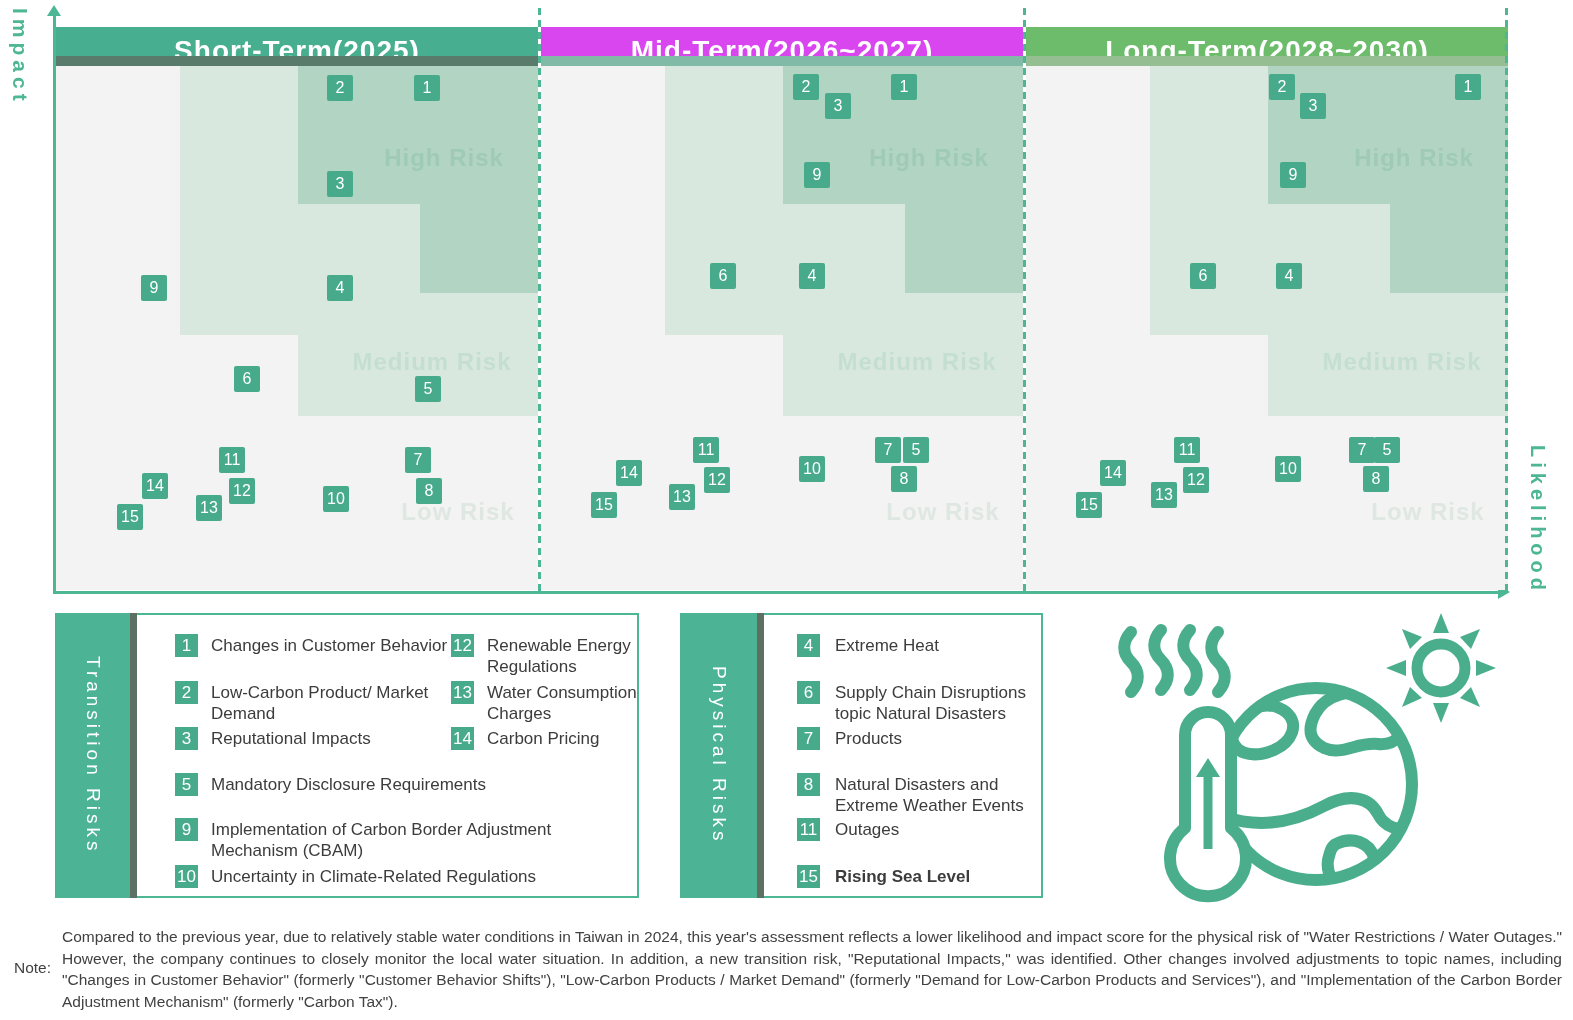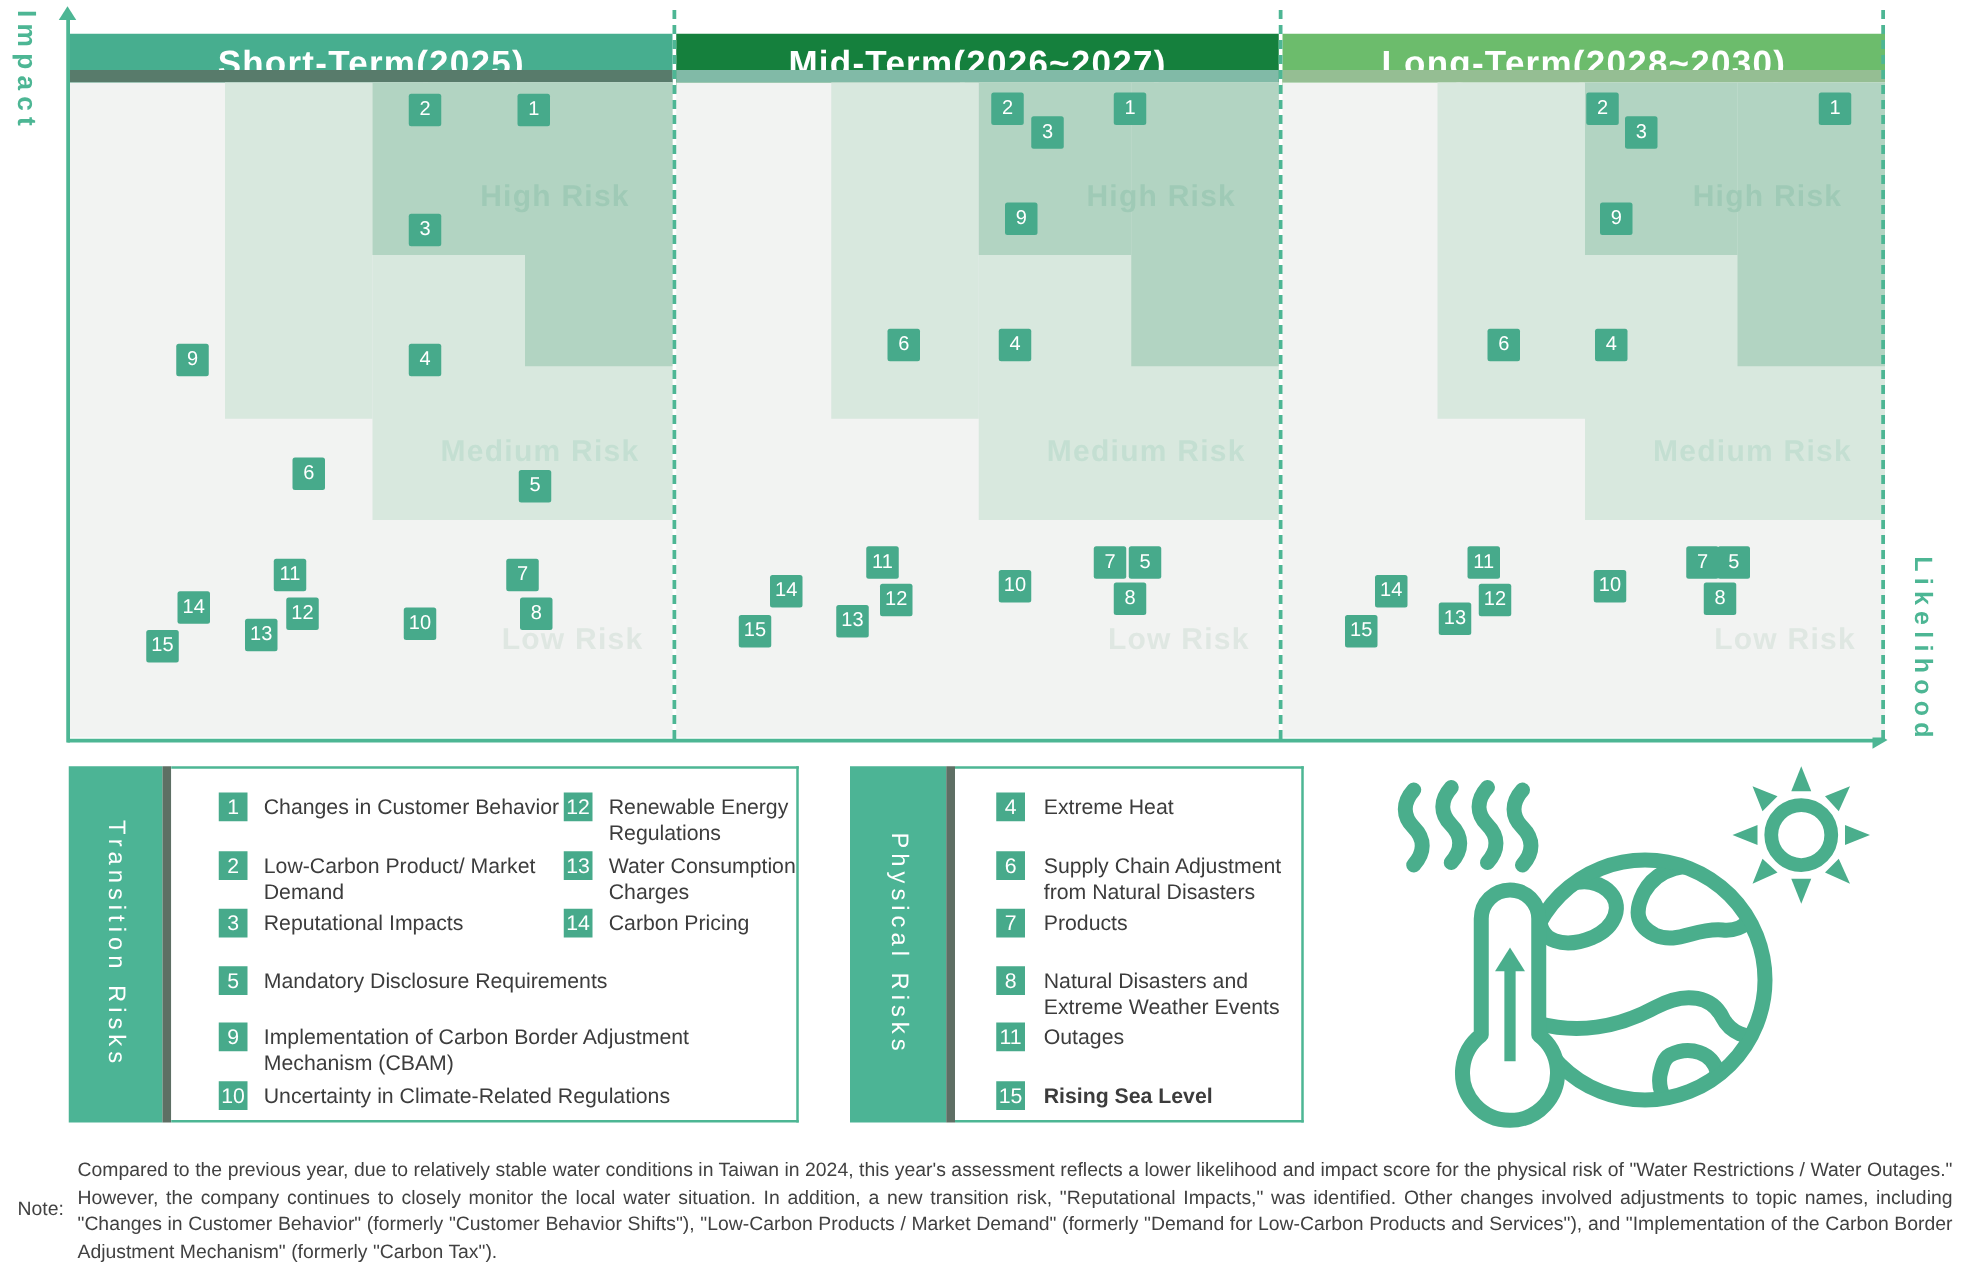--- a/index.html
+++ b/index.html
@@ -88,21 +88,21 @@
           <div class="marker" style="left: 98px; top: 222px;">9</div>
           <div class="marker" style="left: 280px; top: 433px;">10</div>
           <div class="marker" style="left: 176px; top: 394px;">11</div>
           <div class="marker" style="left: 186px; top: 425px;">12</div>
           <div class="marker" style="left: 153px; top: 442px;">13</div>
           <div class="marker" style="left: 99px; top: 420px;">14</div>
           <div class="marker" style="left: 74px; top: 451px;">15</div>
         </div>
       </div>
       <div class="panel" style="left: 541px;">
-        <div class="p-header" style="background: #15803d;">Mid-Term(2026~2027)</div>
+        <div class="p-header" style="background: #d946ef;">Mid-Term(2026~2027)</div>
         <div class="p-strip" style="background: rgb(129, 186, 167);"></div>
         <div class="p-zone">
           <div class="z" style="left: 124px; top: 0px; width: 118px; height: 269px; background: var(--zone_medium);"></div>
           <div class="z" style="left: 242px; top: 0px; width: 240px; height: 350px; background: var(--zone_medium);"></div>
           <div class="z" style="left: 242px; top: 0px; width: 122px; height: 138px; background: var(--zone_high);"></div>
           <div class="z" style="left: 364px; top: 0px; width: 118px; height: 227px; background: var(--zone_high);"></div>
           <div class="z-label" style="left: 388px; top: 92px; color: var(--label_high);">High Risk</div>
           <div class="z-label" style="left: 376px; top: 296px; color: var(--label_medium);">Medium Risk</div>
           <div class="z-label" style="left: 402px; top: 446px; color: var(--label_low);">Low Risk</div>
           <div class="marker" style="left: 363px; top: 21px;">1</div>
@@ -203,21 +203,21 @@
         <span>Physical Risks</span>
       </div>
       <div class="lg-strip" style="left: 757px;"></div>
       <div class="lg-box" style="left: 764px; width: 277px;">
         <div class="lg-item" style="left: 33px; top: 19px;">
           <div class="lg-num">4</div>
           <div class="lg-txt" style="left: 38px; width: 205px;">Extreme Heat</div>
         </div>
         <div class="lg-item" style="left: 33px; top: 66px;">
           <div class="lg-num">6</div>
-          <div class="lg-txt" style="left: 38px; width: 205px;">Supply Chain Adjustment from Natural Disasters</div>
+          <div class="lg-txt" style="left: 38px; width: 205px;">Supply Chain Disruptions topic Natural Disasters</div>
         </div>
         <div class="lg-item" style="left: 33px; top: 112px;">
           <div class="lg-num">7</div>
           <div class="lg-txt" style="left: 38px; width: 205px;">Products</div>
         </div>
         <div class="lg-item" style="left: 33px; top: 158px;">
           <div class="lg-num">8</div>
           <div class="lg-txt" style="left: 38px; width: 205px;">Natural Disasters and Extreme Weather Events</div>
         </div>
         <div class="lg-item" style="left: 33px; top: 203px;">

